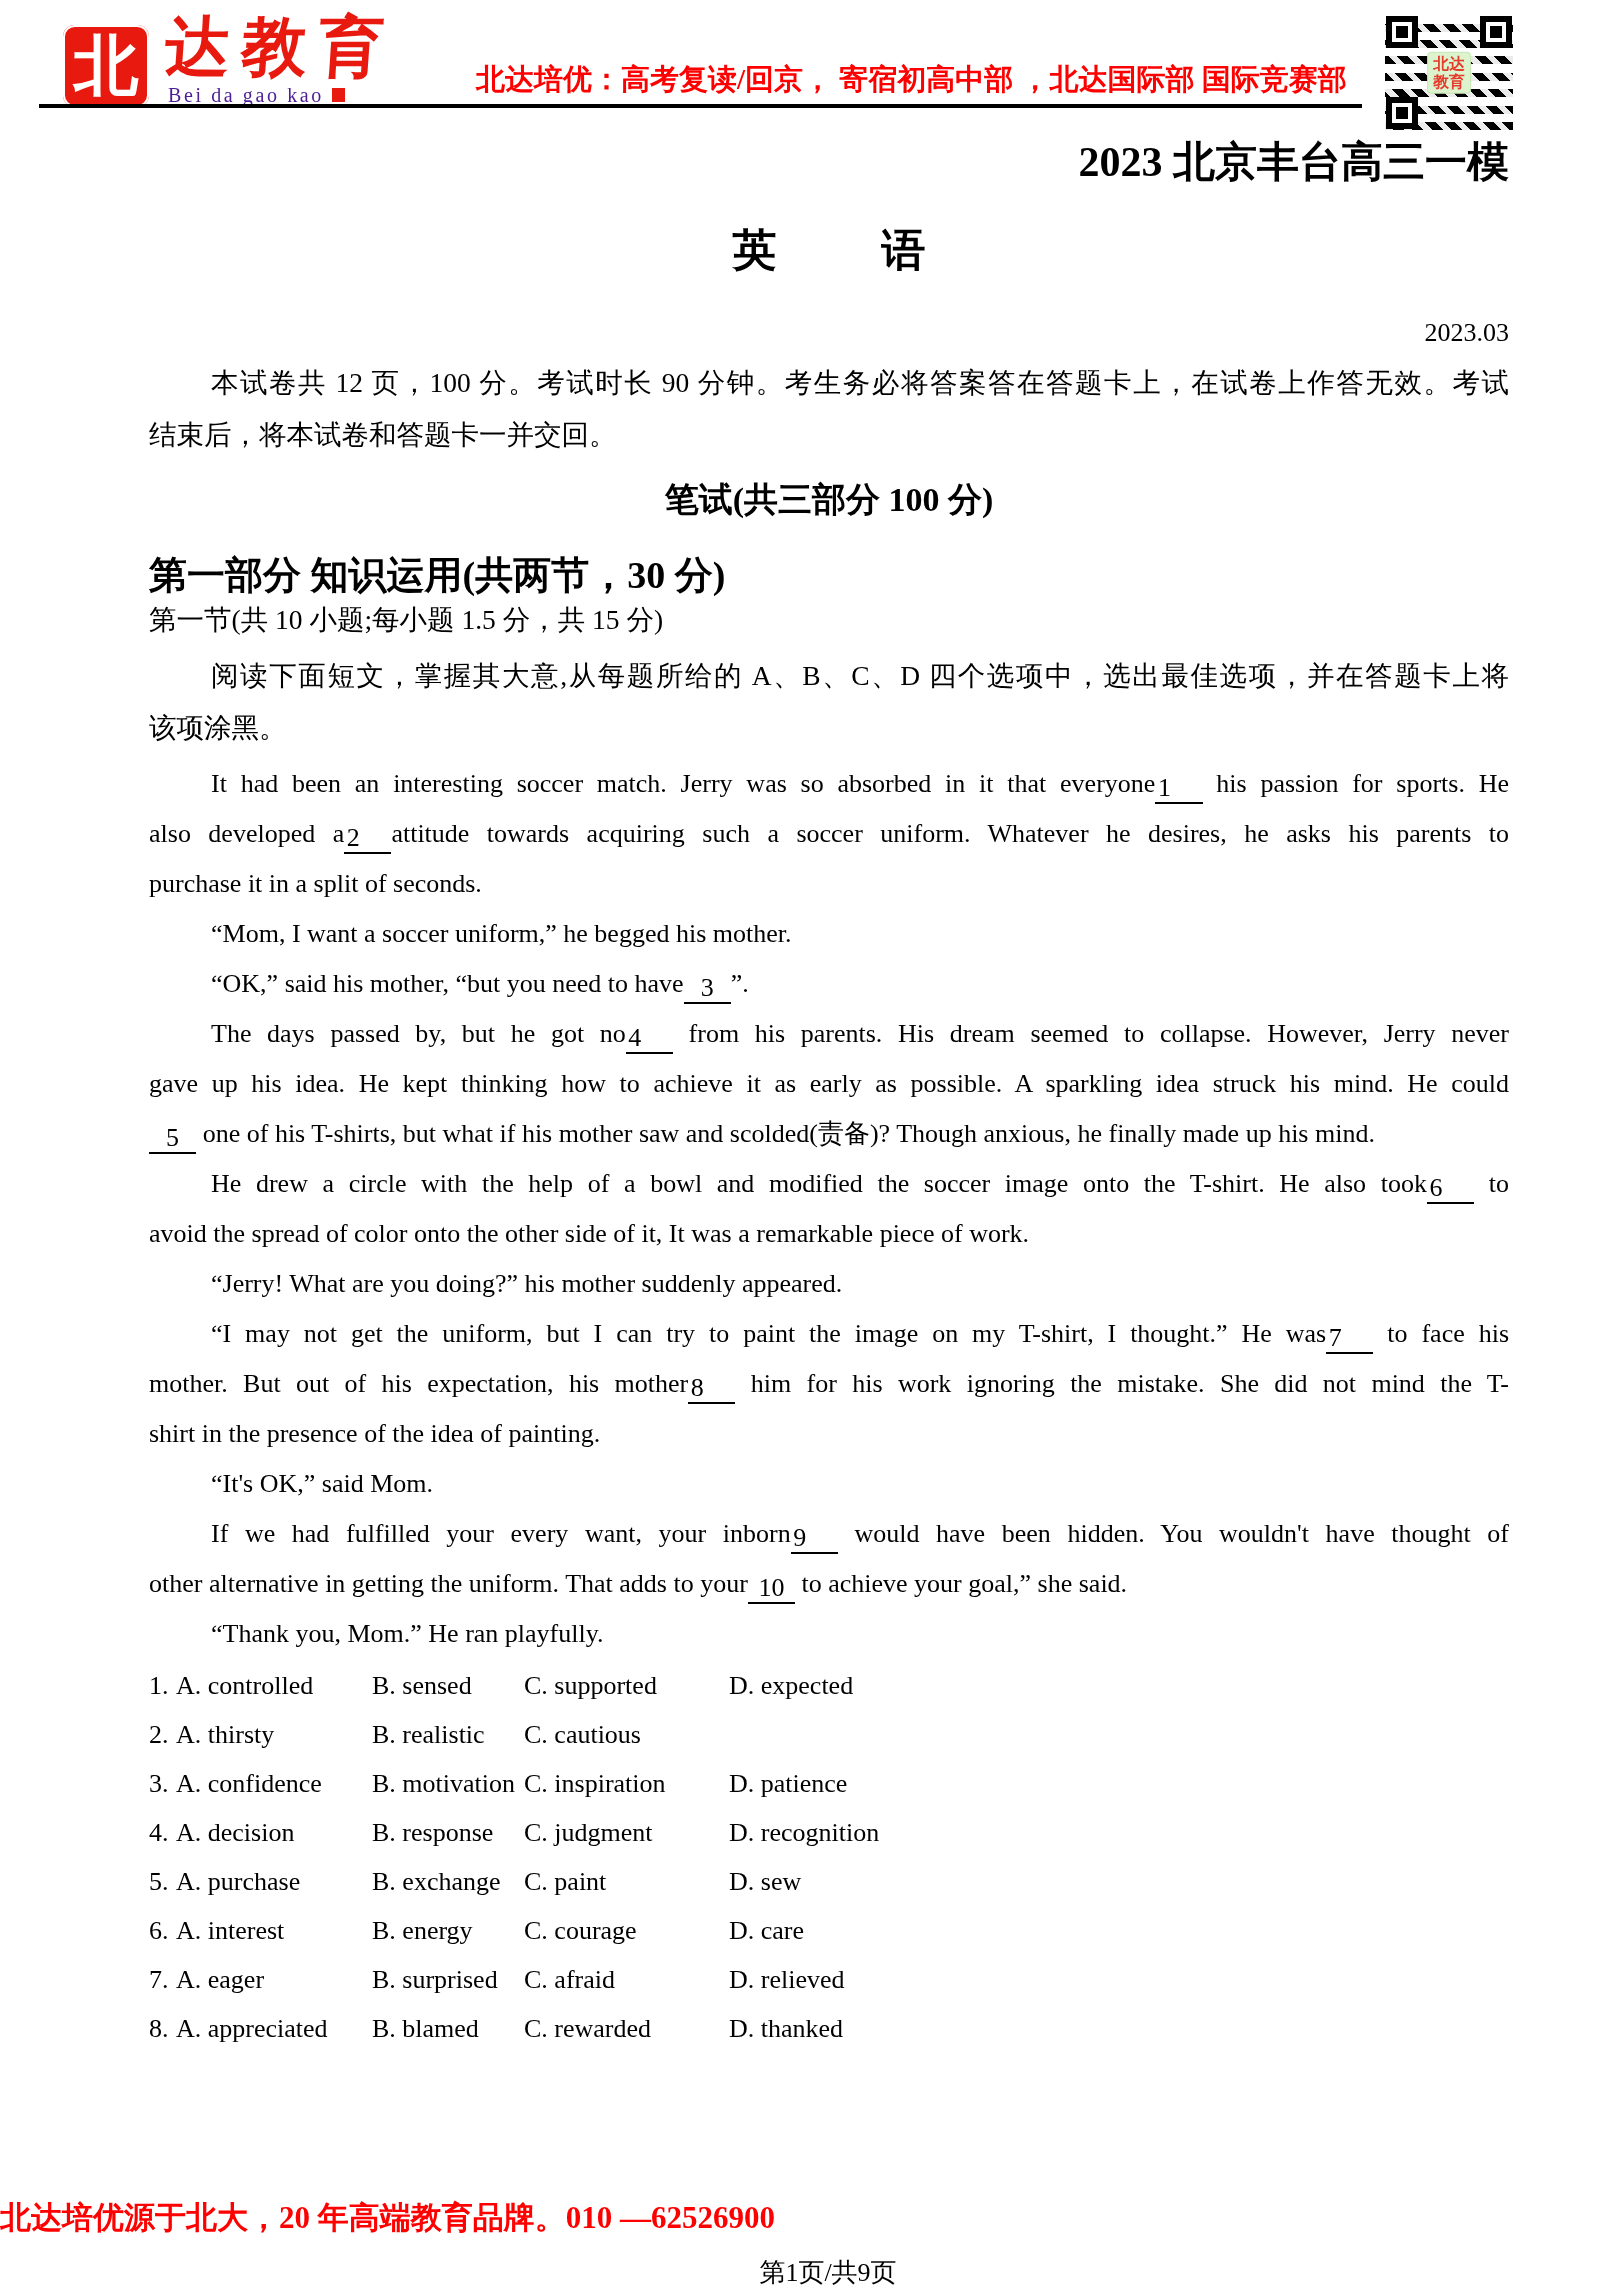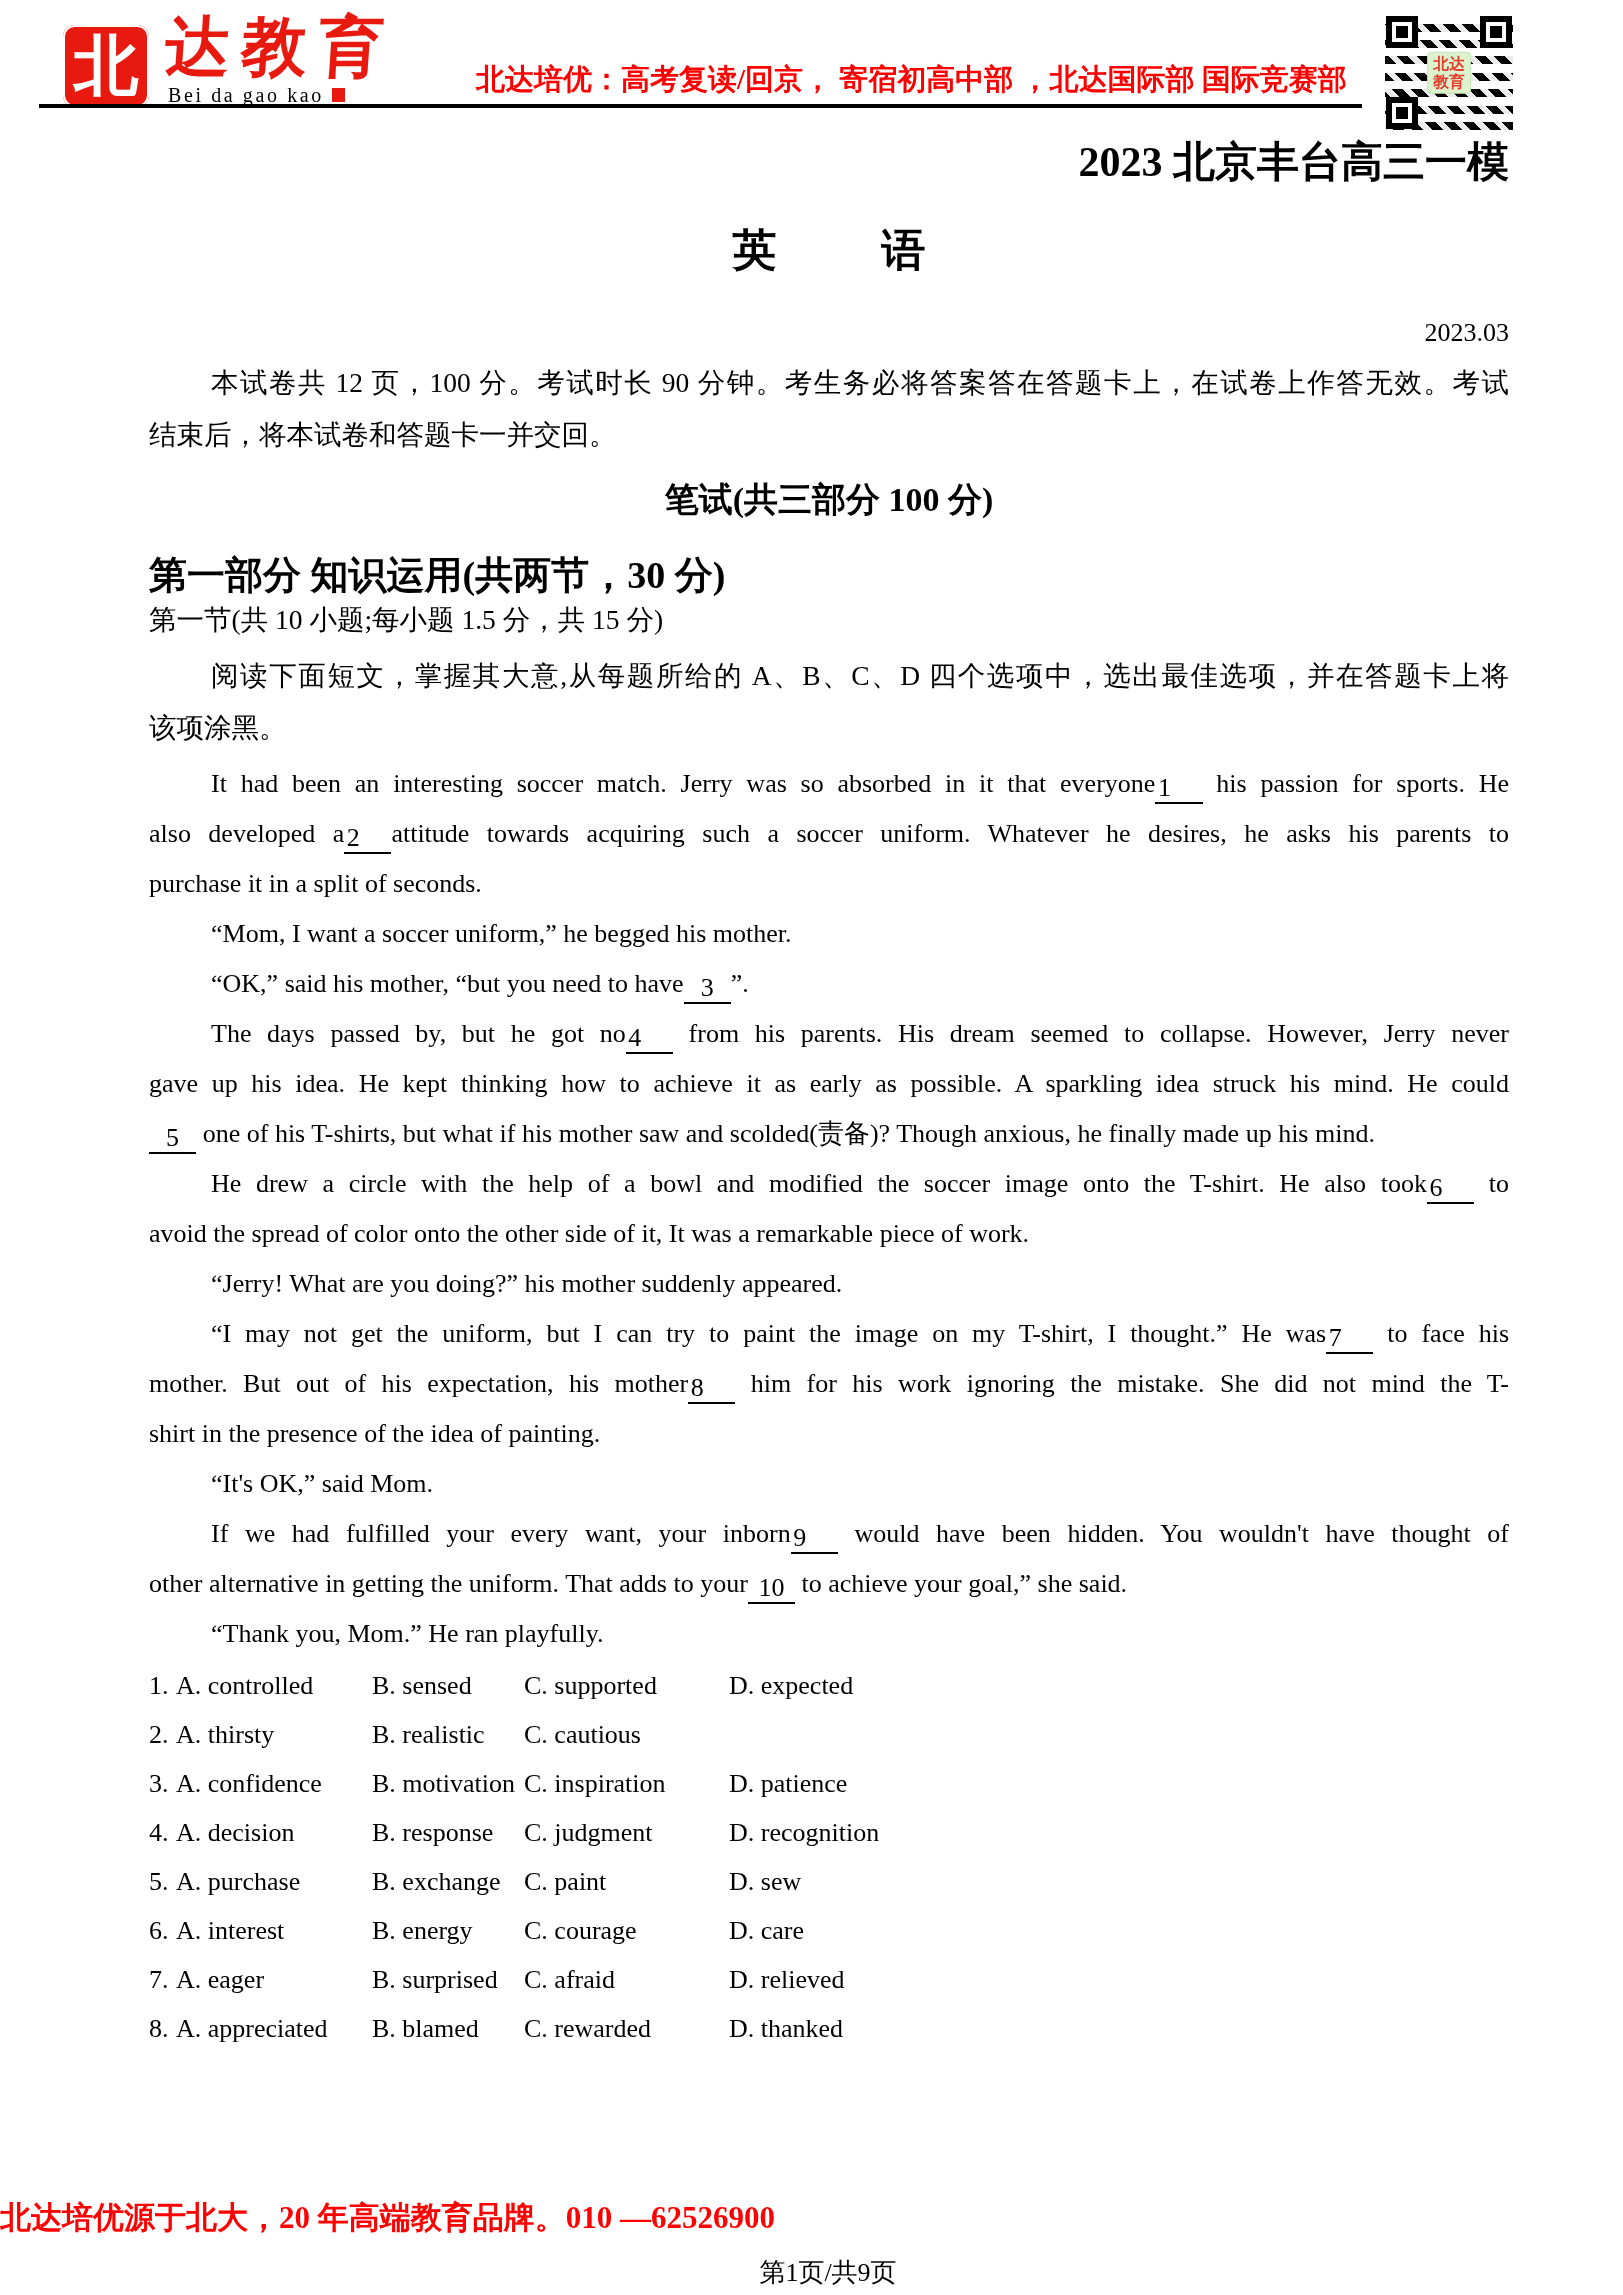--- a/index.html
+++ b/index.html
@@ -7,21 +7,21 @@
     position:relative;width:1623px;height:2295px;background:#ffffff;
     font-family:"Liberation Serif","DejaVu Serif",serif;color:#000;overflow:hidden;
     margin:0 auto;
   }
   
   .seal{position:absolute;left:63px;top:25px;width:86px;height:82px;background:var(--logo-red);
         border-radius:11.8px;display:flex;align-items:center;justify-content:center;box-shadow:0 0 0 2px #fff inset;}
   .seal-char{font-size:65px;font-weight:bold;color:#fff;line-height:1;}
   .brand{position:absolute;left:165px;top:11.8px;font-size:65px;font-weight:bold;color:var(--logo-red);
          letter-spacing:11.8px;transform:skewX(-4deg);white-space:nowrap;line-height:1.1;}
-  .pinyin{position:absolute;left:168px;top:84px;font-size:20px;color:#000000;letter-spacing:2.6px;white-space:nowrap;}
+  .pinyin{position:absolute;left:168px;top:84px;font-size:20px;color:#4c1d95;letter-spacing:2.6px;white-space:nowrap;}
   .redsq{display:inline-block;width:13.7px;height:13.7px;background:var(--logo-red);margin-left:7.9px;}
   .tagline{position:absolute;left:476px;top:64px;font-size:29px;font-weight:bold;color:var(--accent-red);
            white-space:nowrap;line-height:1.1;}
   .rule{position:absolute;left:39px;top:104px;width:1323px;height:3.9px;background:#000;}
   
   .qr{position:absolute;left:1385px;top:15px;width:128px;height:115px;background:
       repeating-linear-gradient(45deg,rgba(255,255,255,.92) 0 5.9px,rgba(255,255,255,0) 5.9px 13.7px),
       repeating-linear-gradient(0deg,#000 0 7.9px,#fff 7.9px 16.4px),
       repeating-linear-gradient(90deg,#000 0 7.9px,#fff 7.9px 16.4px);}
   .qr .f{position:absolute;width:19.6px;height:19.6px;border:6.5px solid #000;background:#fff;}

